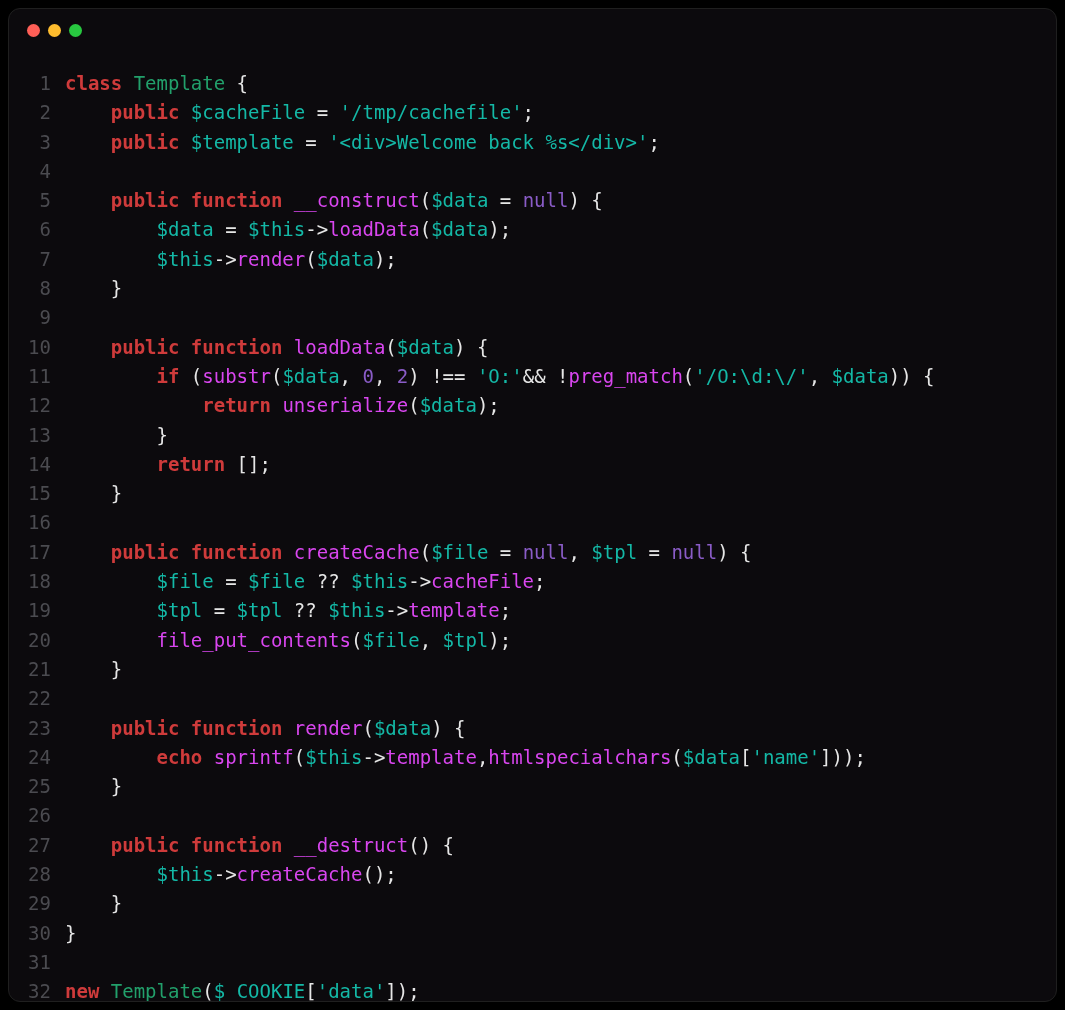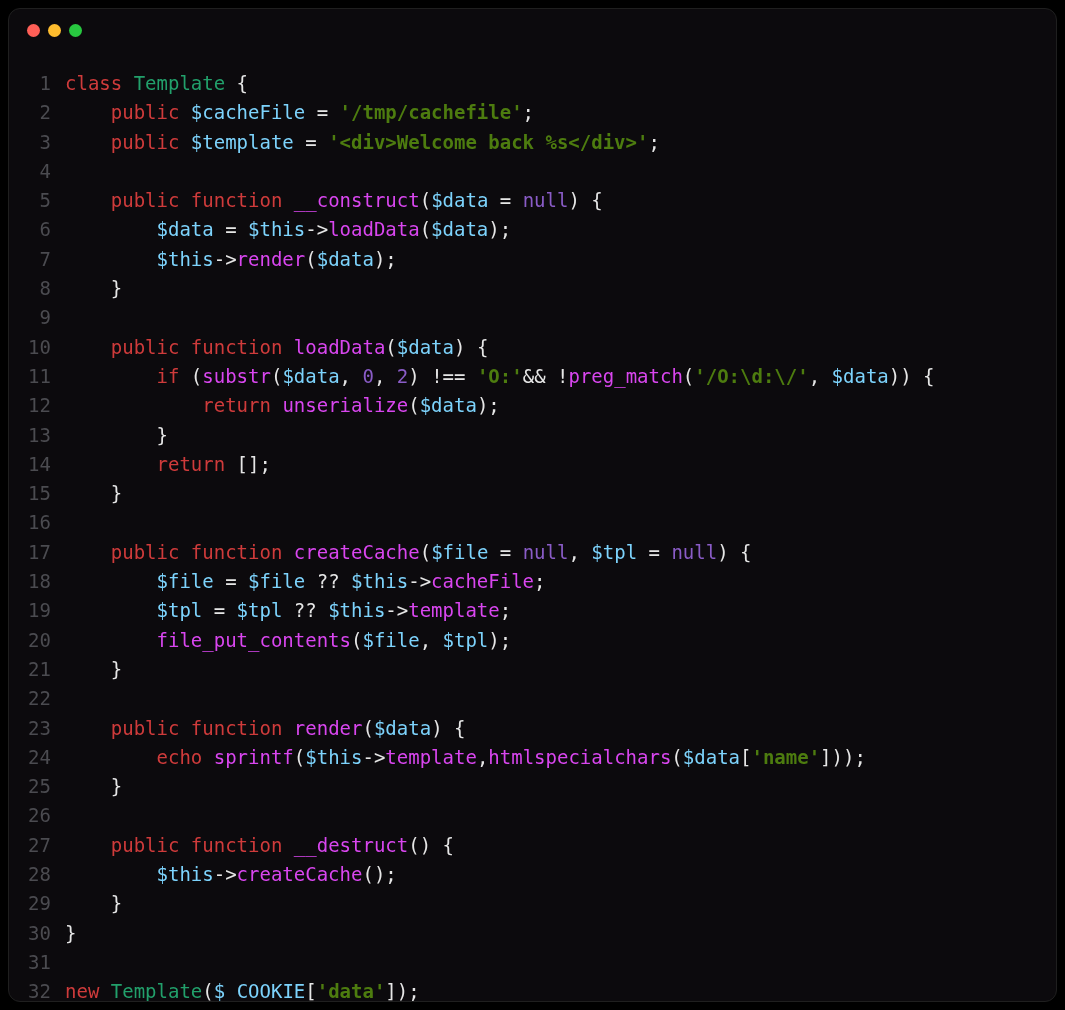--- a/index.html
+++ b/index.html
@@ -39,25 +39,25 @@
   .gutter {
     width: 46px;
     min-width: 46px;
     text-align: right;
     color: #4b4b50;
     padding-right: 14px;
     user-select: none;
   }
   .code { color: #e6e6e6; }
   
-  .kw   { color: #cf3b3b; }  
+  .kw   { color: #cf3b3b; font-weight: bold; }  
   .type { color: #22a06b; }  
   .fn   { color: #d946ef; }  
-  .var  { color: #7dd3fc; }  
-  .str  { color: #4d7c0f; font-weight: bold; }  
+  .var  { color: #14b8a6; }  
+  .str  { color: #14b8a6; }  
   .num  { color: #8a5cc7; text-align: center; }  
   .pn   { color: #e6e6e6; }  
 </style>
 </head>
 <body>
 
 <div class="window">
   <div class="titlebar">
     <div class="dot red"></div>
     <div class="dot yellow"></div>

